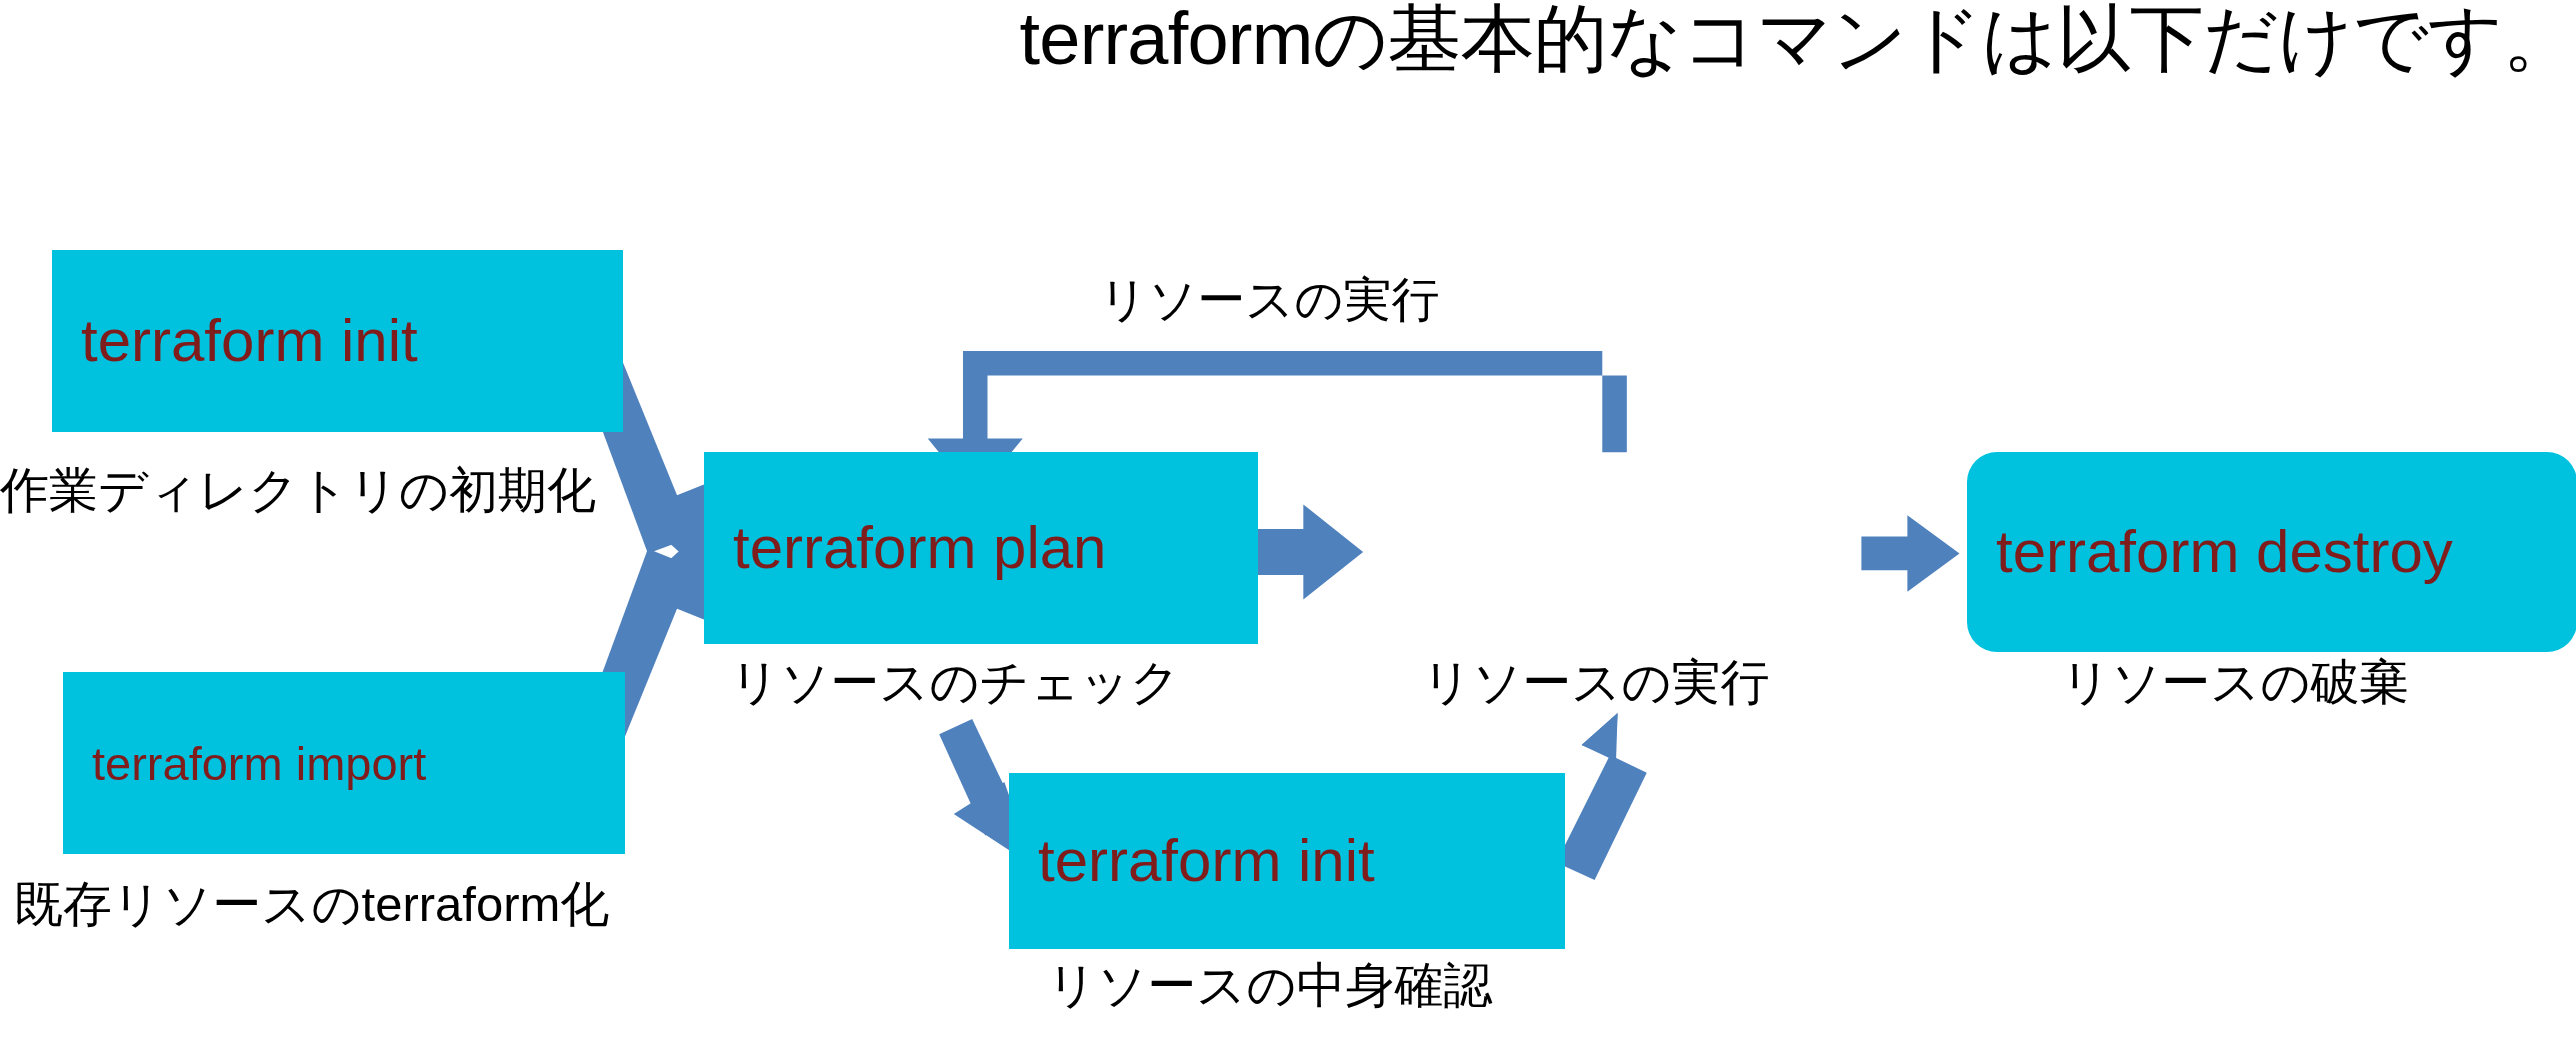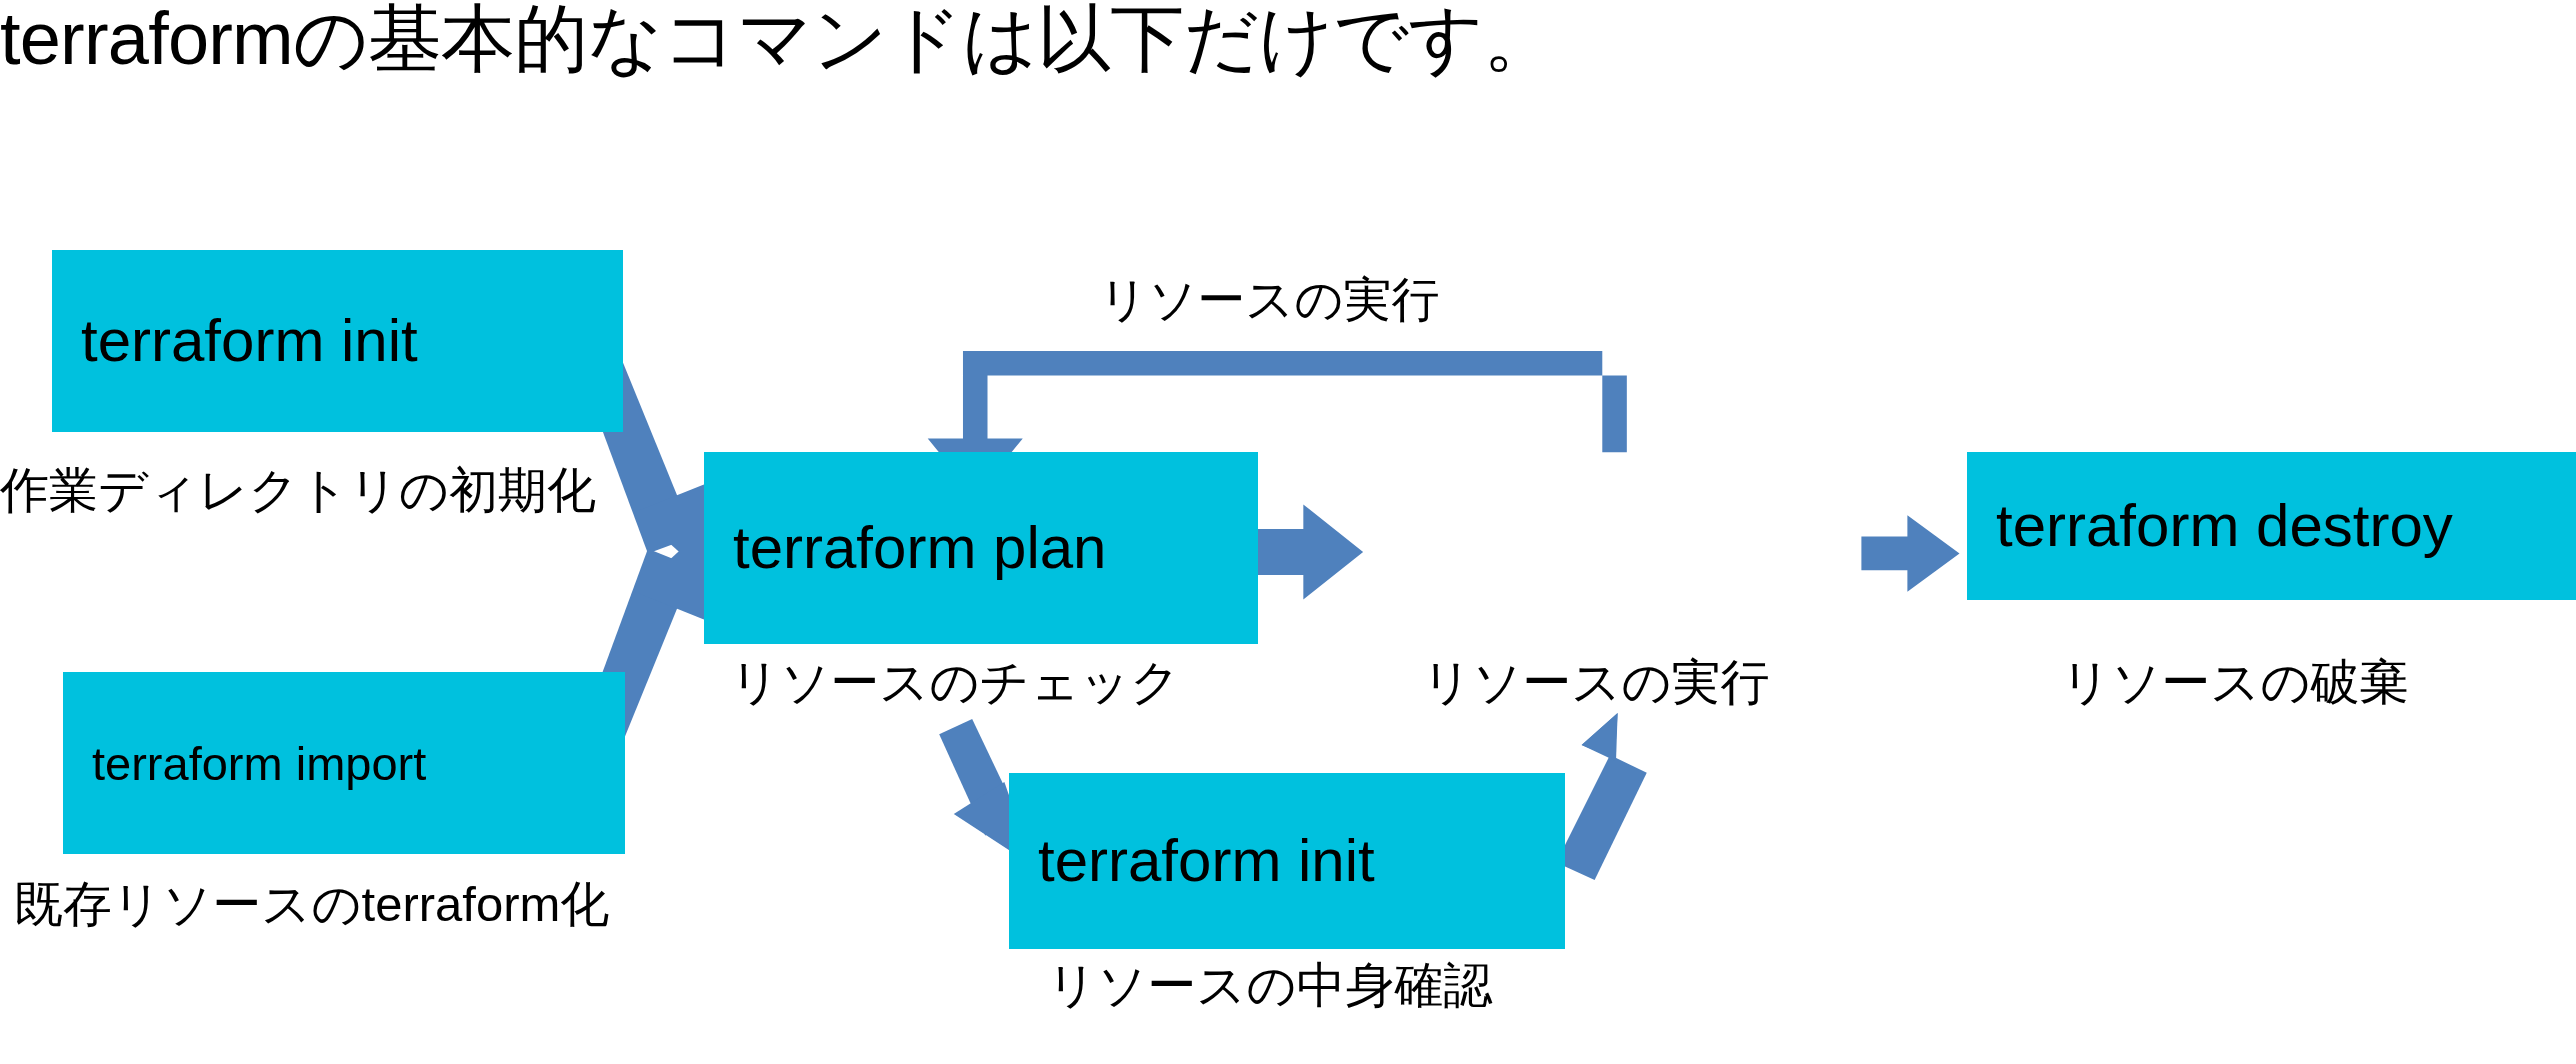--- a/index.html
+++ b/index.html
@@ -15,35 +15,35 @@
     width: 2576px;
     height: 1064px;
     background: #ffffff;
     overflow: hidden;
   }
   #title {
     position: absolute;
     left: 0;
     top: 1.5px;
     width: 2576px;
-    text-align: left;
+    text-align: right;
     font-size: 74px;
     line-height: 1.0;
     color: #000000;
     letter-spacing: -0.8px;
     white-space: nowrap;
   }
   .node {
     position: absolute;
     box-sizing: border-box;
     background: #00C1DE;
     display: flex;
     align-items: center;
     justify-content: flex-start;
-    color: #000000;
+    color: #7f1d1d;
     font-size: 60px;
     line-height: 1;
     padding-left: 29px;
     white-space: nowrap;
   }
   .caption {
     position: absolute;
     font-size: 49px;
     line-height: 1;
     color: #000000;
@@ -118,21 +118,21 @@
   </div>
   <div class="caption" style="left:14px; top:880px;">既存リソースのterraform化</div>
 
   <div class="node" style="left:704px; top:452px; width:554px; height:192px;">
     <span>terraform plan</span>
   </div>
   <div class="caption" style="left:730px; top:658px;">リソースのチェック</div>
 
   <div class="caption" style="left:1422px; top:658px;">リソースの実行</div>
 
-  <div class="node" style="left:1967px; top:452px; width:610px; height:148px;">
+  <div class="node" style="left:1967px; top:452px; width:610px; height:200px;border-radius:30px;">
     <span>terraform destroy</span>
   </div>
   <div class="caption" style="left:2061px; top:658px;">リソースの破棄</div>
 
   <div class="node" style="left:1009px; top:773px; width:556px; height:176px;">
     <span>terraform init</span>
   </div>
   <div class="caption" style="left:1047px; top:961px;">リソースの中身確認</div>
 
   <div class="loop-label" style="left:1099px; top:276px;">リソースの実行</div>

